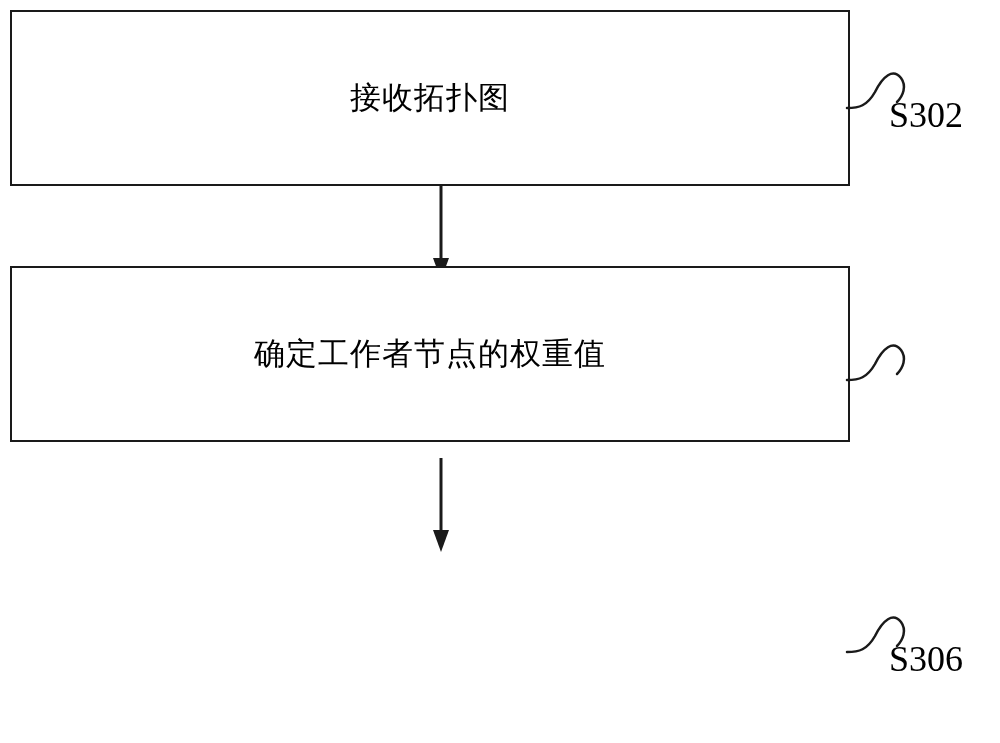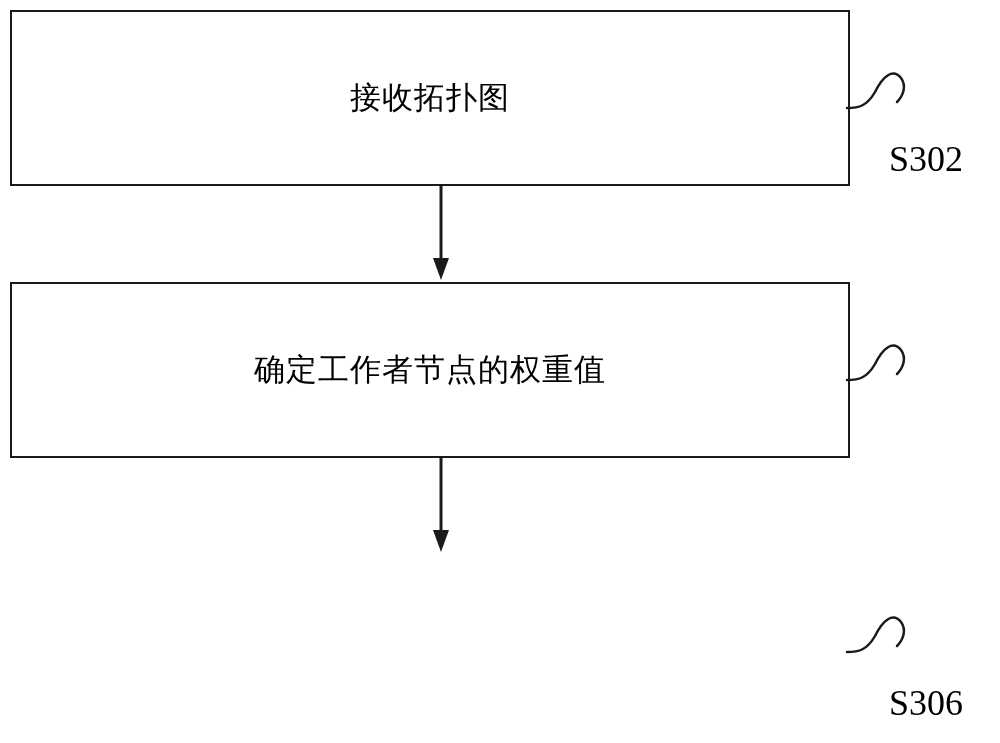--- a/index.html
+++ b/index.html
@@ -32,21 +32,21 @@
   }
   .step-label {
     font-family: "DejaVu Sans", "Liberation Sans", sans-serif;
     font-size: 31px;
     color: #000000;
     letter-spacing: 1px;
     line-height: 1.2;
     text-align: center;
   }
   #box-1 { top: 10px;  height: 176px; }
-  #box-2 { top: 282px; height: 176px; }
+  #box-2 { top: 266px; height: 176px; }
   #box-3 { top: 554px; height: 176px; }
 
   .arrow {
     position: absolute;
     left: 430px;
     width: 22px;
   }
   #arrow-1 { top: 186px; height: 96px; }
   #arrow-2 { top: 458px; height: 96px; }
 
@@ -61,21 +61,20 @@
     top: 0;
   }
   .tag-text {
     position: absolute;
     left: 44px;
     top: 44px;
     font-family: "Liberation Serif", "DejaVu Serif", serif;
     font-size: 36px;
     color: #000000;
     white-space: nowrap;
-    margin-top: 44px;
   }
   #tag-1 { left: 845px; top: 50px; }
   #tag-2 { left: 845px; top: 322px; }
   #tag-3 { left: 845px; top: 594px; }
 </style>
 </head>
 <body>
 
 <div id="canvas">
 

